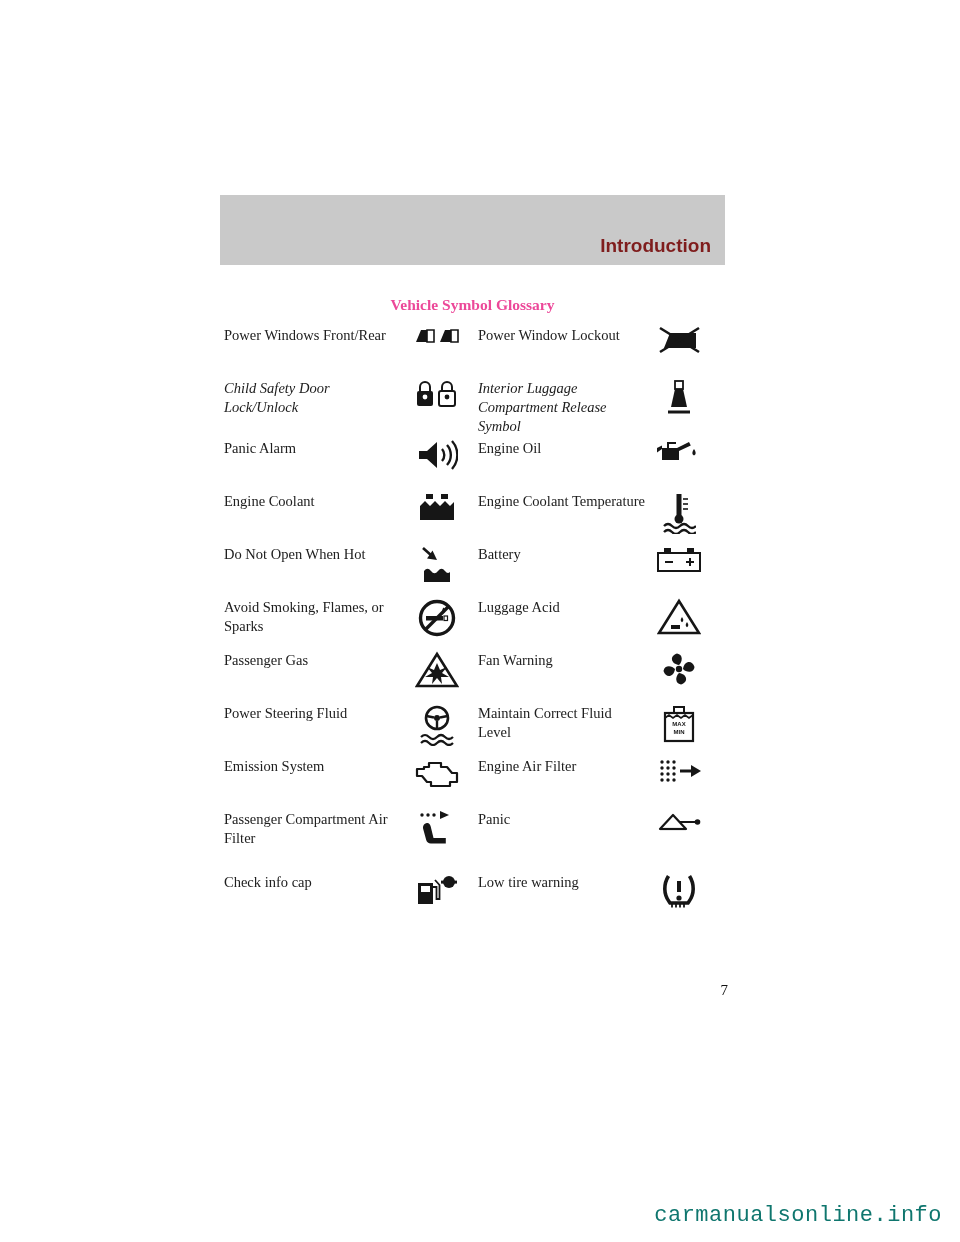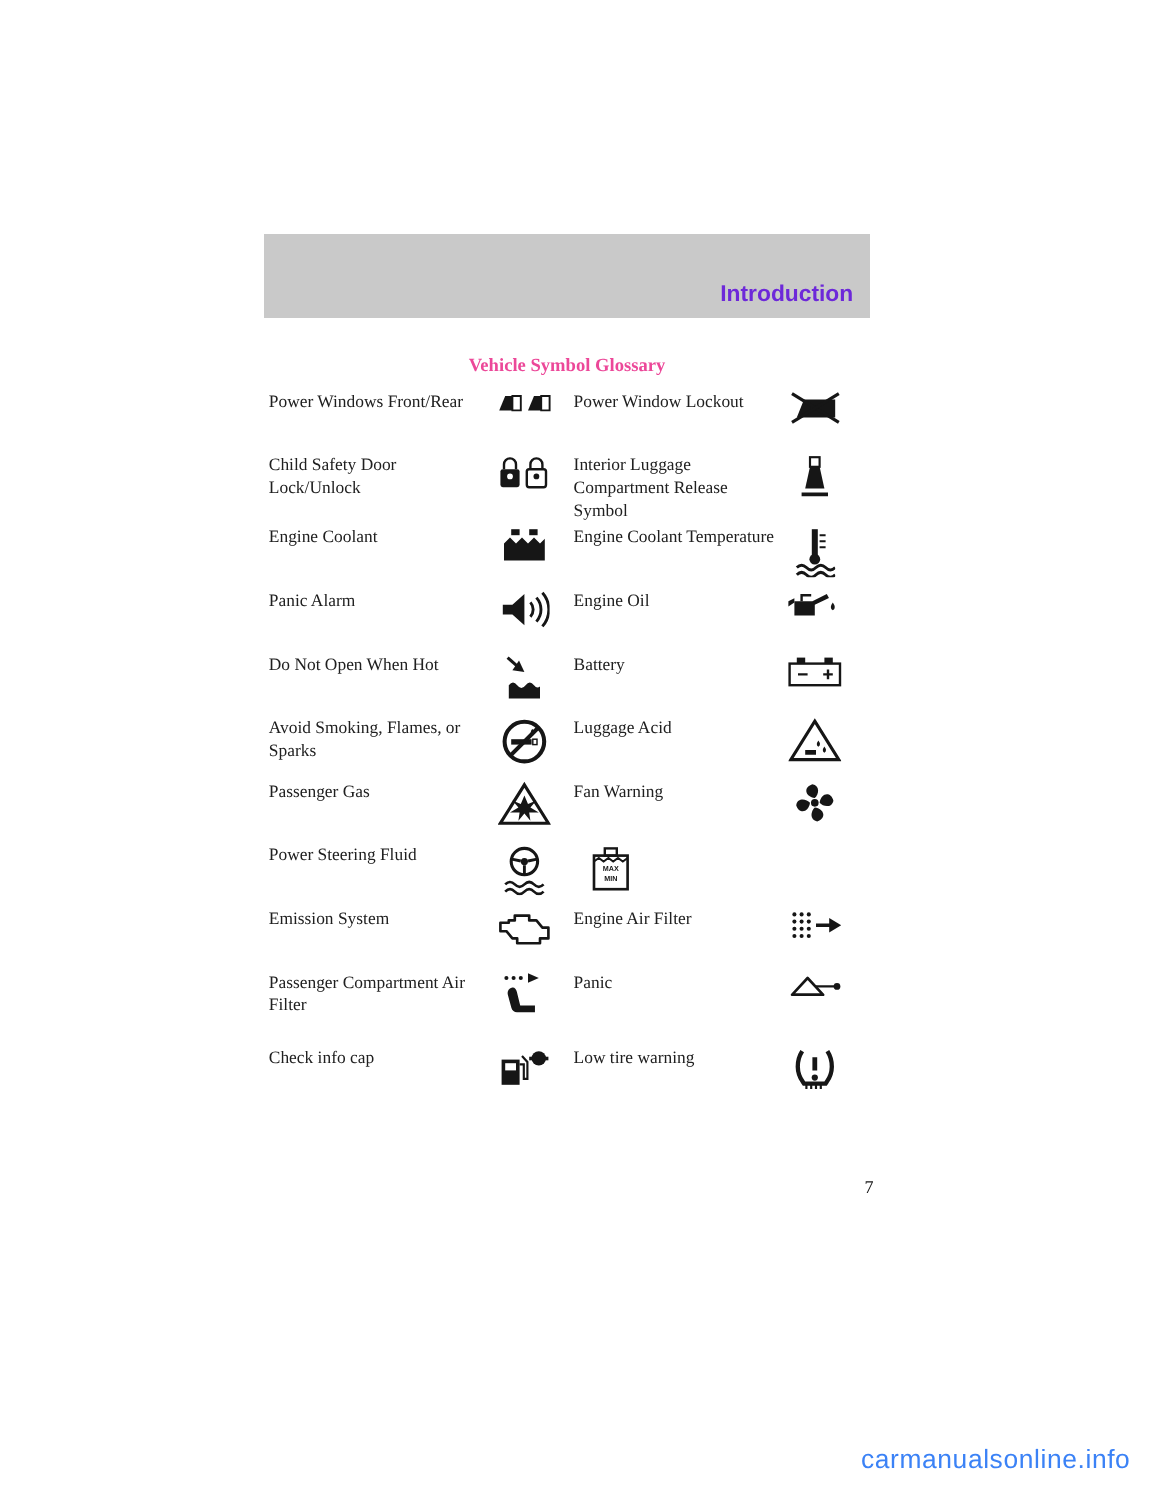--- a/index.html
+++ b/index.html
@@ -8,42 +8,42 @@
     font-family:"Liberation Serif", serif; color:#202020; overflow:hidden;
   }
   .banner {
     position:absolute; left:220px; top:195px; width:505px; height:70px;
     background:#c9c9c9; box-sizing:border-box;
     display:flex; align-items:flex-end; justify-content:flex-end;
     padding:0 14px 8px 0;
   }
   .banner-title {
     font-family:"Liberation Sans", sans-serif; font-weight:bold;
-    font-size:19px; color:#6d28d9;
+    font-size:19px; color:#7f1d1d;
   }
   .glossary-title {
     position:absolute; left:220px; top:296px; width:505px;
     text-align:center; font-weight:bold; font-size:15.5px; color:#ec4899;
   }
   .glossary-table { position:absolute; left:224px; top:326px; width:486px; }
   .row { display:flex; align-items:flex-start; min-height:53px; }
-  .row.tall { min-height:60px; }
+  .row.tall { min-height:60px;font-style:italic; }
   .row.last { min-height:66px; padding-top:10px; }
   .c1 { width:172px; font-size:14.5px; line-height:1.32; }
   .c2 { width:82px; display:flex; justify-content:center; align-items:center; }
   .c3 { width:170px; font-size:14.5px; line-height:1.32; }
   .c4 { width:62px; display:flex; justify-content:center; align-items:center; }
   .page-number {
     position:absolute; left:704px; top:982px; width:24px;
     font-size:15px; text-align:right; color:#111;
   }
   .watermark {
     position:absolute; right:18px; top:1203px;
-    font-family:Liberation Sans, sans-serif; font-size:22px;
-    color:#3b82f6; letter-spacing:0.5px;
+    font-family:Liberation Mono, monospace; font-size:22px;
+    color:#0f766e; letter-spacing:0.5px;
   }
   svg { display:block; }
 </style>
 </head>
 <body>
 
 <div class="page">
 
   <div class="banner">
     <span class="banner-title">Introduction</span>
@@ -84,20 +84,41 @@
           <rect x="25" y="12" width="16" height="15" rx="2" fill="none" stroke="#161616" stroke-width="2"></rect>
           <circle cx="33" cy="18" r="2.4" fill="#161616"></circle>
         </svg>
       </div>
       <div class="c3">Interior Luggage Compartment Release Symbol</div>
       <div class="c4">
         <svg width="24" height="42" viewBox="0 0 24 42">
           <rect x="8" y="2" width="8" height="8" fill="none" stroke="#161616" stroke-width="1.8"></rect>
           <path d="M8 10 L4 28 L20 28 L16 10 Z" fill="#161616"></path>
           <line x1="1" y1="33" x2="23" y2="33" stroke="#161616" stroke-width="3"></line>
+        </svg>
+      </div>
+    </div>
+
+    <div class="row">
+      <div class="c1">Panic Alarm</div>
+      <div class="c2">
+        <svg width="42" height="32" viewBox="0 0 42 32">
+          <path d="M3 12 h8 l10 -9 v26 l-10 -9 h-8 Z" fill="#161616"></path>
+          <path d="M26 10 a9 9 0 0 1 0 12" fill="none" stroke="#161616" stroke-width="2.4"></path>
+          <path d="M31 6 a15 15 0 0 1 0 20" fill="none" stroke="#161616" stroke-width="2.4"></path>
+          <path d="M36 2 a21 21 0 0 1 0 28" fill="none" stroke="#161616" stroke-width="2.4"></path>
+        </svg>
+      </div>
+      <div class="c3">Engine Oil</div>
+      <div class="c4">
+        <svg width="46" height="26" viewBox="0 0 46 26">
+          <path d="M6 9 H21 L33 3 L34.8 6.4 L23 12 V21 H6 Z" fill="#161616"></path>
+          <path d="M6 10 L1 13.5 V9 L6 6.5 Z" fill="#161616"></path>
+          <path d="M12 9 V4 h8" fill="none" stroke="#161616" stroke-width="2"></path>
+          <path d="M38 10 q3.4 4.6 0 6.6 q-3.4 -2 0 -6.6" fill="#161616"></path>
         </svg>
       </div>
     </div>
 
     <div class="row">
       <div class="c1">Engine Coolant</div>
       <div class="c2">
         <svg width="38" height="30" viewBox="0 0 38 30">
           <rect x="8" y="2" width="7" height="5" fill="#161616"></rect>
           <rect x="23" y="2" width="7" height="5" fill="#161616"></rect>
@@ -112,41 +133,20 @@
           <line x1="21" y1="12" x2="26" y2="12" stroke="#161616" stroke-width="1.6"></line>
           <line x1="21" y1="17" x2="26" y2="17" stroke="#161616" stroke-width="1.6"></line>
           <circle cx="17" cy="27" r="4.5" fill="#161616"></circle>
           <path d="M2 34 q4 -4 8 0 t8 0 t8 0 t8 0" fill="none" stroke="#161616" stroke-width="2.4"></path>
           <path d="M2 40 q4 -4 8 0 t8 0 t8 0 t8 0" fill="none" stroke="#161616" stroke-width="2.4"></path>
         </svg>
       </div>
     </div>
 
     <div class="row">
-      <div class="c1">Panic Alarm</div>
-      <div class="c2">
-        <svg width="42" height="32" viewBox="0 0 42 32">
-          <path d="M3 12 h8 l10 -9 v26 l-10 -9 h-8 Z" fill="#161616"></path>
-          <path d="M26 10 a9 9 0 0 1 0 12" fill="none" stroke="#161616" stroke-width="2.4"></path>
-          <path d="M31 6 a15 15 0 0 1 0 20" fill="none" stroke="#161616" stroke-width="2.4"></path>
-          <path d="M36 2 a21 21 0 0 1 0 28" fill="none" stroke="#161616" stroke-width="2.4"></path>
-        </svg>
-      </div>
-      <div class="c3">Engine Oil</div>
-      <div class="c4">
-        <svg width="46" height="26" viewBox="0 0 46 26">
-          <path d="M6 9 H21 L33 3 L34.8 6.4 L23 12 V21 H6 Z" fill="#161616"></path>
-          <path d="M6 10 L1 13.5 V9 L6 6.5 Z" fill="#161616"></path>
-          <path d="M12 9 V4 h8" fill="none" stroke="#161616" stroke-width="2"></path>
-          <path d="M38 10 q3.4 4.6 0 6.6 q-3.4 -2 0 -6.6" fill="#161616"></path>
-        </svg>
-      </div>
-    </div>
-
-    <div class="row">
       <div class="c1">Do Not Open When Hot</div>
       <div class="c2">
         <svg width="36" height="40" viewBox="0 0 36 40">
           <line x1="4" y1="3" x2="13" y2="11" stroke="#161616" stroke-width="2.6"></line>
           <polygon points="18,15 8,13.5 13.5,5.5" fill="#161616"></polygon>
           <path d="M5 26 q3.5 -4.5 7 0 q3.5 4.5 7 0 q3.5 -4.5 7 0 q2.5 3.2 5 1 V37 H5 Z" fill="#161616"></path>
         </svg>
       </div>
       <div class="c3">Battery</div>
       <div class="c4">
@@ -211,20 +211,21 @@
         <svg width="40" height="42" viewBox="0 0 40 42">
           <circle cx="20" cy="14" r="11" fill="none" stroke="#161616" stroke-width="2.6"></circle>
           <circle cx="20" cy="14" r="3" fill="#161616"></circle>
           <line x1="9.5" y1="12" x2="17" y2="13.5" stroke="#161616" stroke-width="2.4"></line>
           <line x1="30.5" y1="12" x2="23" y2="13.5" stroke="#161616" stroke-width="2.4"></line>
           <line x1="20" y1="17" x2="20" y2="25" stroke="#161616" stroke-width="2.4"></line>
           <path d="M4 33 q4 -4 8 0 t8 0 t8 0 t8 0" fill="none" stroke="#161616" stroke-width="2.2"></path>
           <path d="M4 39 q4 -4 8 0 t8 0 t8 0 t8 0" fill="none" stroke="#161616" stroke-width="2.2"></path>
         </svg>
       </div>
+      <div class="c3">Maintain Correct Fluid Level</div>
       <div class="c4">
         <svg width="34" height="40" viewBox="0 0 34 40">
           <rect x="3" y="9" width="28" height="28" fill="none" stroke="#161616" stroke-width="2.2"></rect>
           <path d="M3 14 l4 -3 l4 3 l4 -3 l4 3 l4 -3 l4 3 l4 -3" fill="none" stroke="#161616" stroke-width="1.6"></path>
           <rect x="12" y="3" width="10" height="6" fill="none" stroke="#161616" stroke-width="2"></rect>
           <text x="17" y="22" font-size="6" text-anchor="middle" font-family="Liberation Sans, sans-serif" font-weight="bold" fill="#161616">MAX</text>
           <text x="17" y="30" font-size="6" text-anchor="middle" font-family="Liberation Sans, sans-serif" font-weight="bold" fill="#161616">MIN</text>
         </svg>
       </div>
     </div>

